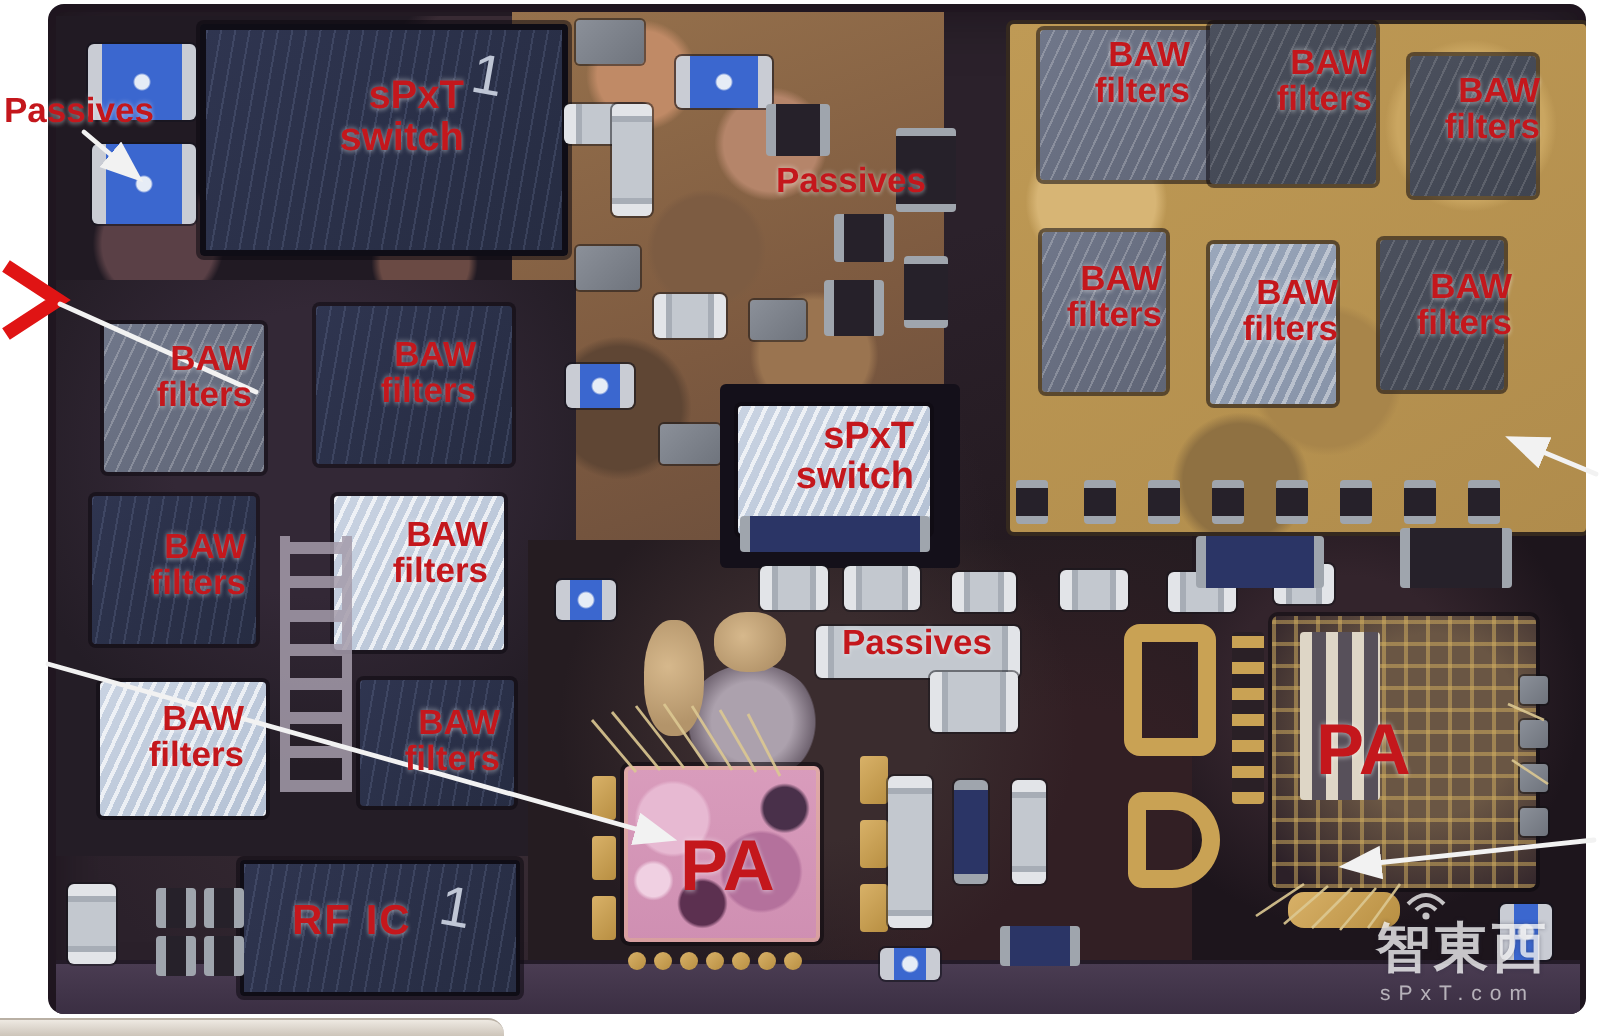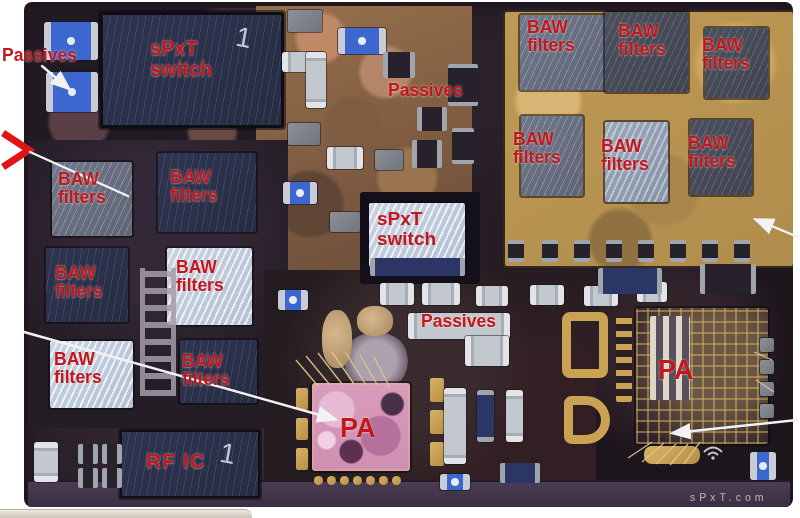--- a/index.html
+++ b/index.html
@@ -97,27 +97,27 @@
       repeating-linear-gradient(0deg, rgba(212,176,96,.5) 0 2px, transparent 2px 11px),
       repeating-linear-gradient(90deg, rgba(212,176,96,.5) 0 2px, transparent 2px 11px),
       radial-gradient(circle at 60% 40%, #6a5644 0 40%, #2c2028 90%);
       border-radius:3px;box-shadow:0 0 0 2px rgba(10,8,12,.5);}
   .lightbars{background:repeating-linear-gradient(90deg,#ded6c6 0 6px,#57505a 6px 13px);border-radius:2px;}
   .goldstripes{background:repeating-linear-gradient(0deg,#c9a254 0 6px,#2a2026 6px 13px);border-radius:2px;}
   .meander{border:9px solid var(--gold);border-radius:8px;background:transparent;}
   .meander2{border:9px solid var(--gold);border-radius:8px 26px 26px 8px;background:transparent;}
 
   
-  .lbl{position:absolute;font-weight:bold;color:var(--red);text-align:left;line-height:1.04;
+  .lbl{position:absolute;font-weight:bold;color:var(--red);text-align:right;line-height:1.04;
        font-size:17.5px;letter-spacing:0;
        text-shadow:0 1px 2px rgba(255,255,255,.38),0 -1px 2px rgba(255,255,255,.25);z-index:30;}
   .lbl-nowrap{white-space:nowrap;}
   .lbl-spxt{font-size:20px;width:82px;}
   .lbl-spxt2{font-size:19px;width:80px;text-shadow:none;}
-  .lbl-pa{font-size:27px;white-space:nowrap;}
+  .lbl-pa{font-size:36px;white-space:nowrap;}
   .lbl-rfic{font-size:21px;white-space:nowrap;letter-spacing:1px;}
   .baw{width:68px;}
   .mark1{position:absolute;color:#ccd3e2;font-size:28px;font-weight:400;transform:rotate(10deg);z-index:25;opacity:.92;}
 
   
   .overlay{position:absolute;left:0;top:0;width:800px;height:518px;z-index:20;pointer-events:none;}
 
   
   .wm{position:absolute;z-index:40;color:rgba(255,255,255,.75);}
   .wm-logo{left:688px;top:456px;font-size:27px;font-weight:bold;letter-spacing:2px;
@@ -315,16 +315,17 @@
   <div class="mark1" style="left:236px;top:22px;">1</div>
   <div class="mark1" style="left:220px;top:438px;">1</div>
 
   <svg class="wm wm-wifi" width="26" height="16" viewBox="0 0 26 16">
     <g stroke="rgba(255,255,255,.75)" stroke-width="2" fill="none">
       <path d="M4,8 Q13,-1 22,8"></path>
       <path d="M8,11 Q13,6 18,11"></path>
     </g>
     <circle cx="13" cy="14" r="1.8" fill="rgba(255,255,255,.75)"></circle>
   </svg>
+  <div class="wm wm-logo">智東西</div>
   <div class="wm wm-site">sPxT.com</div>
 
   <div class="next-img-sliver"></div>
 </div>
 
 </body></html>

